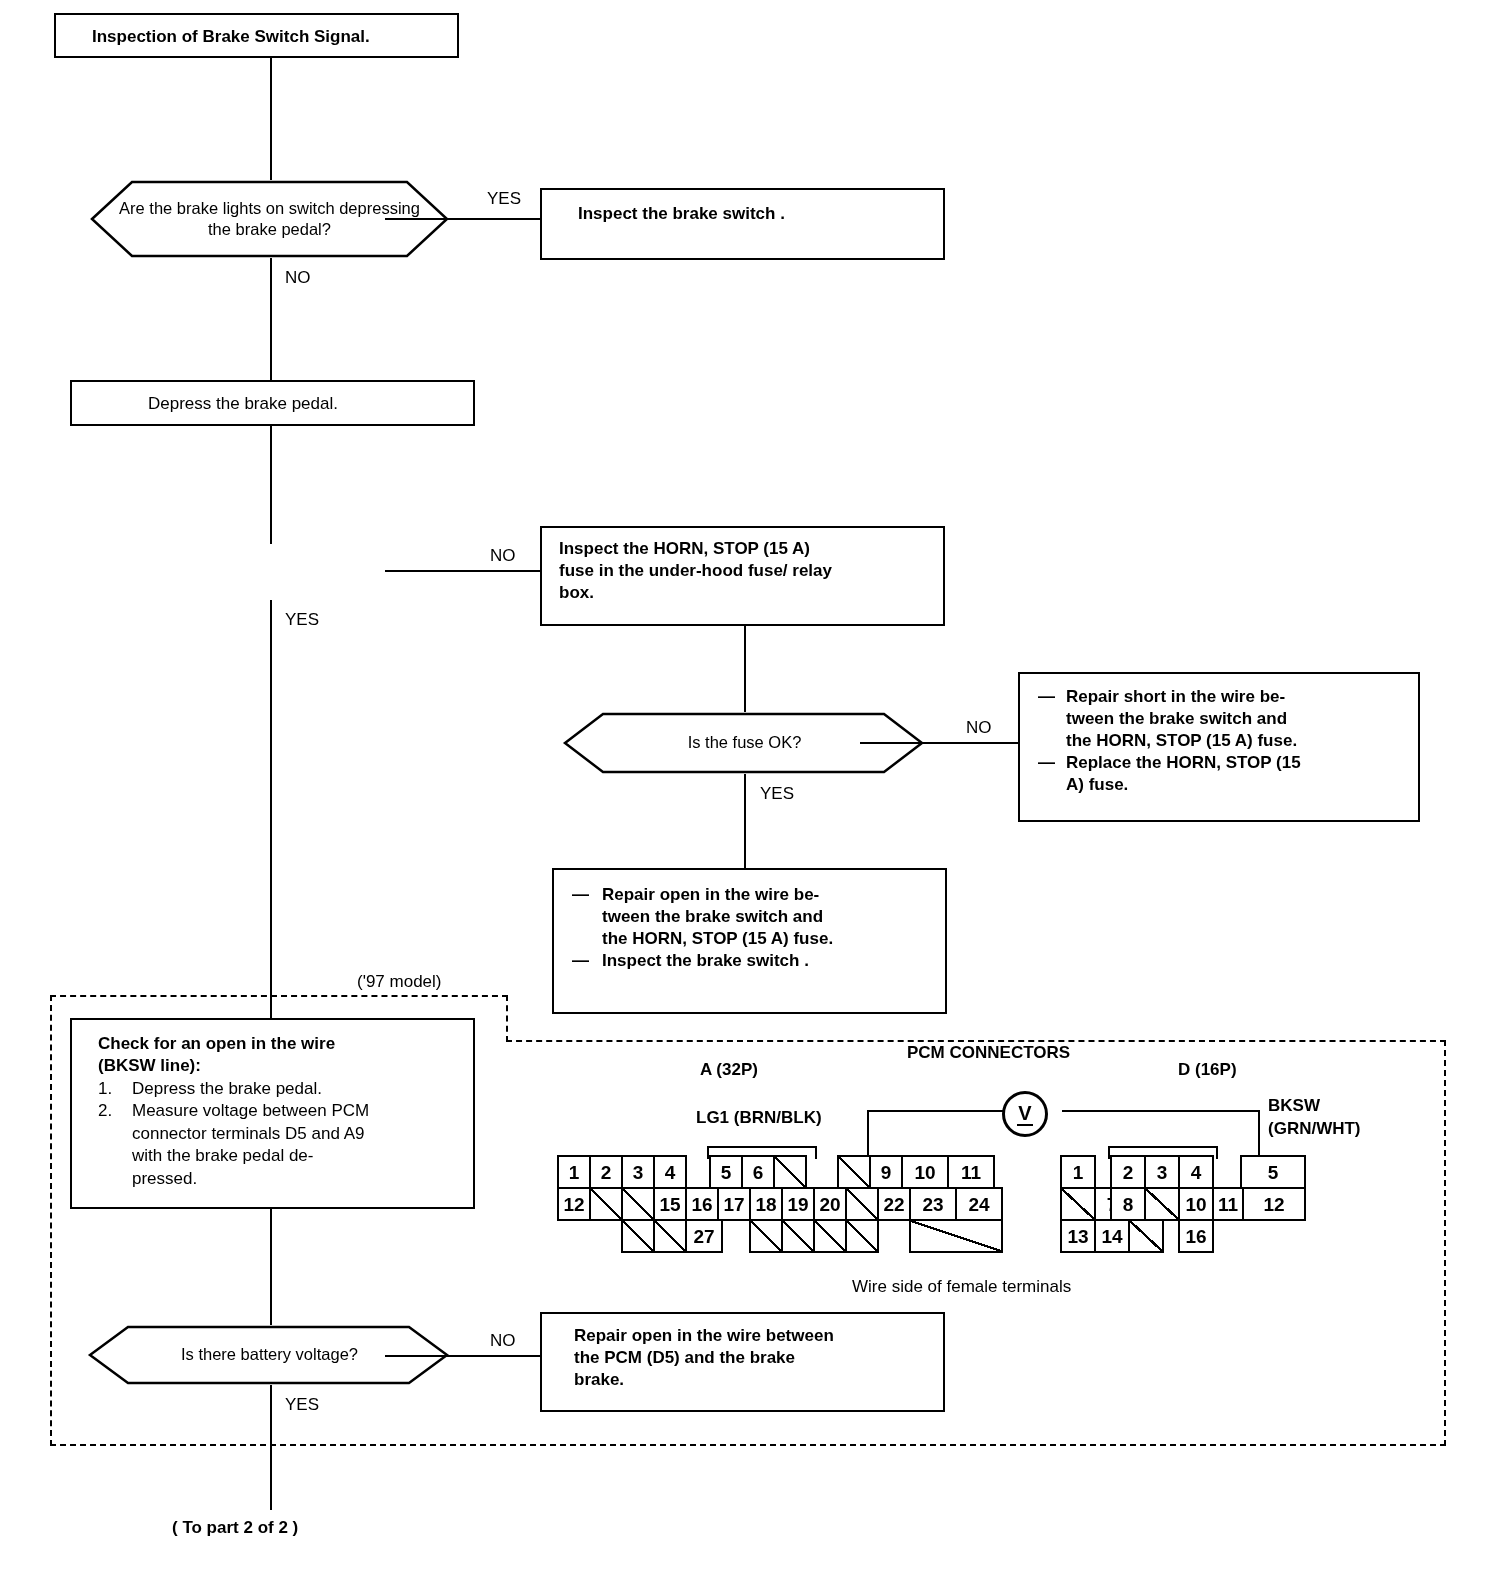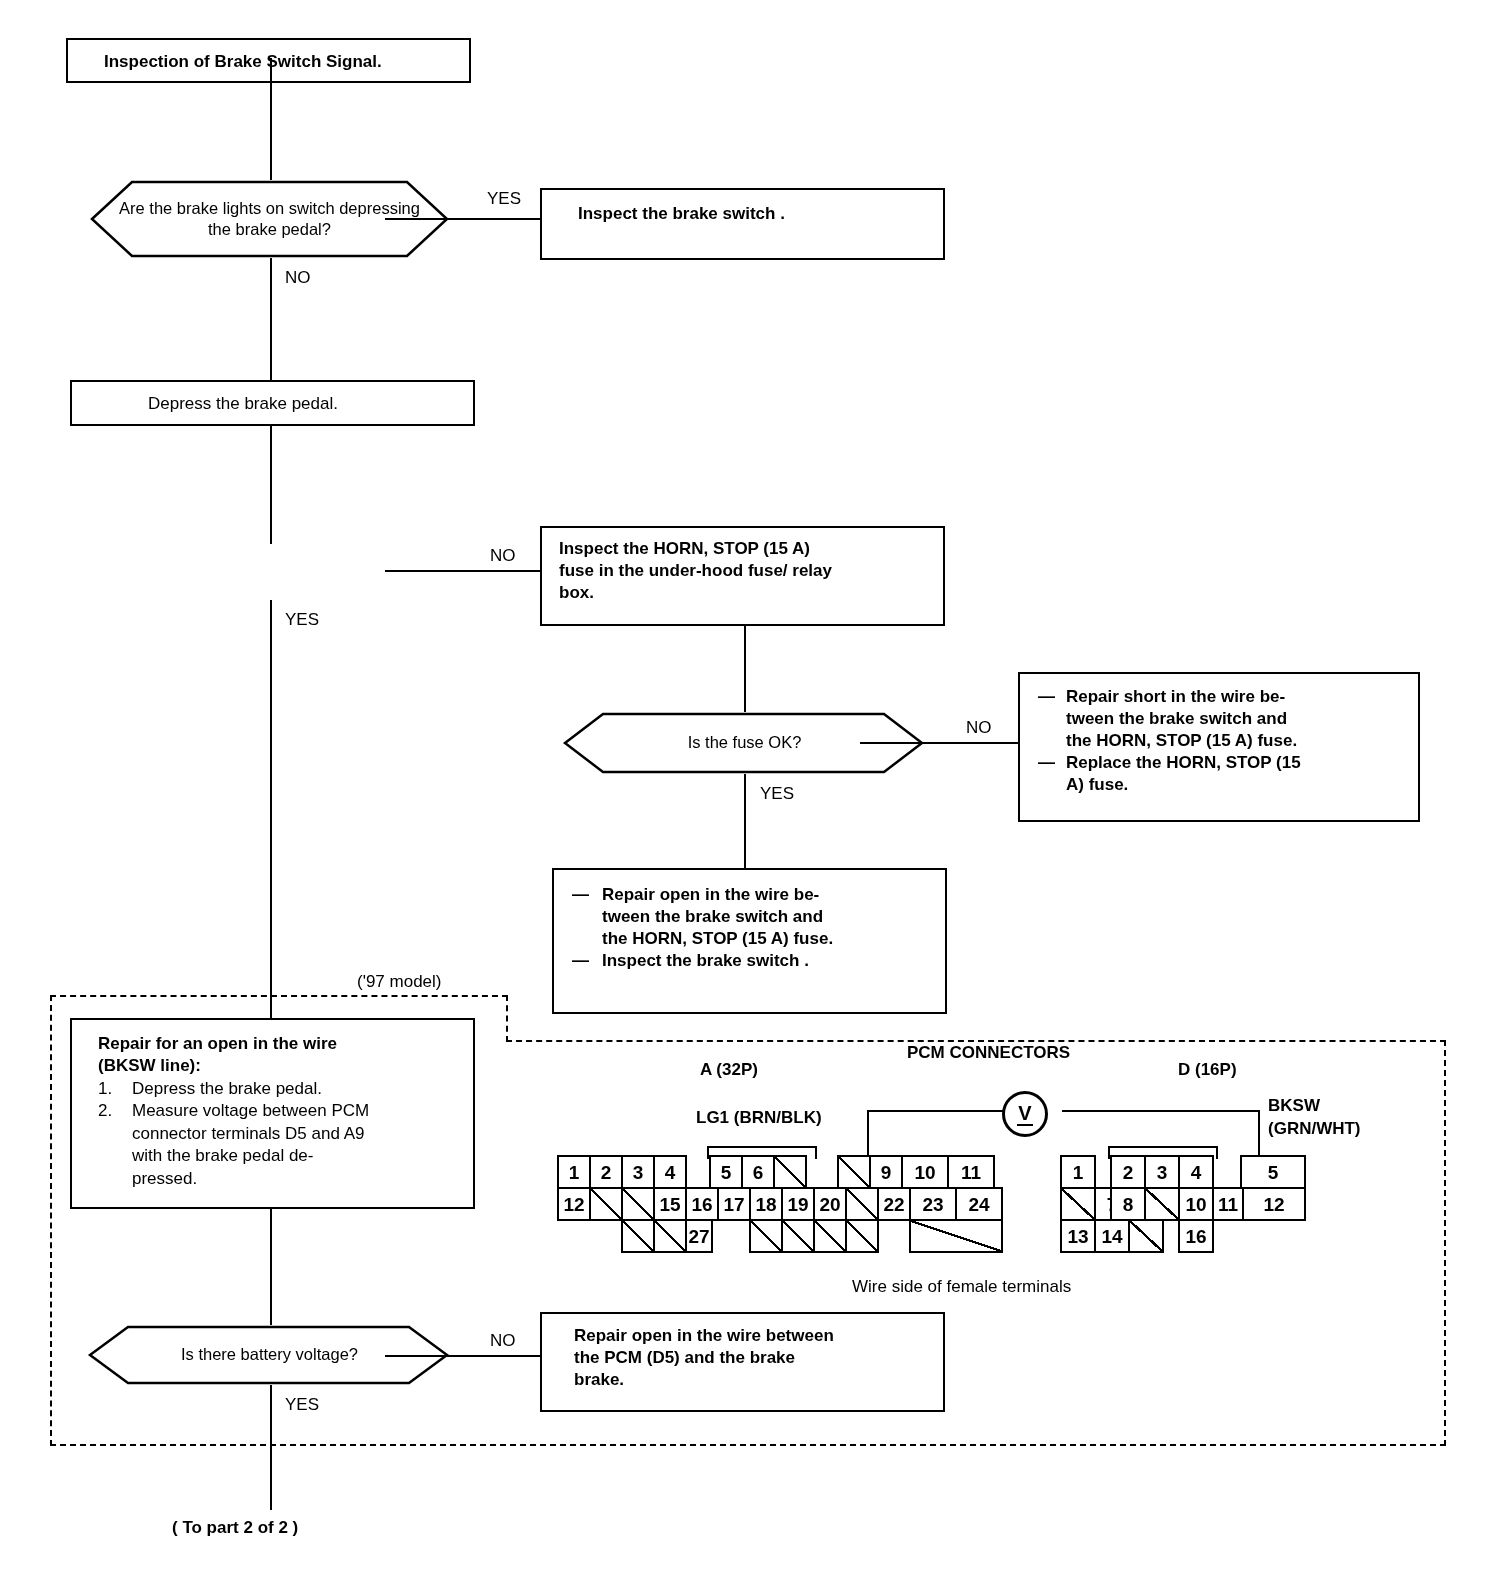--- a/index.html
+++ b/index.html
@@ -56,21 +56,21 @@
   <div>
     <div class="dash-h abs" style="left:50px;top:995px;width:458px;"></div>
     <div class="dash-v abs" style="left:506px;top:995px;height:47px;"></div>
     <div class="dash-h abs" style="left:506px;top:1040px;width:940px;"></div>
     <div class="dash-v abs" style="left:1444px;top:1040px;height:406px;"></div>
     <div class="dash-h abs" style="left:50px;top:1444px;width:1396px;"></div>
     <div class="dash-v abs" style="left:50px;top:995px;height:451px;"></div>
   </div>
   <div class="dashtitle" style="left:357px;top:972px;font-size:17px;">('97 model)</div>
 
-  <div class="abs box b-bold" style="left:66px;top:13px;width:405px;height:45px;margin-top:25px;">
+  <div class="abs box b-bold" style="left:54px;top:13px;width:405px;height:45px;">
     <div class="txt" style="font-size:17px;padding-top:11px;padding-left:36px;">Inspection of Brake Switch Signal.</div>
   </div>
 
   <div class="ln lnv abs" style="left:270px;top:58px;height:133px;"></div>
 
   <div class="hex abs" style="left:62px;top:180px;width:415px;height:78px;">
     <svg width="415" height="78" viewBox="0 0 415 78">
       <polygon points="30,39 70,2 345,2 385,39 345,76 70,76" fill="#fff" stroke="#000" stroke-width="2.5"></polygon>
     </svg>
     <div class="hextxt" style="font-size:16.5px;">
@@ -156,21 +156,21 @@
         <span style="width:30px;">—</span>
         <span>Inspect the brake switch .</span>
       </div>
     </div>
   </div>
 
   <div class="ln lnv abs" style="left:270px;top:600px;height:420px;"></div>
 
   <div class="abs box" style="left:70px;top:1018px;width:405px;height:191px;">
     <div class="txt" style="font-size:17px;padding-top:13px;padding-left:26px;line-height:1.32;">
-      <div style="font-weight:bold;">Repair for an open in the wire</div>
+      <div style="font-weight:bold;">Check for an open in the wire</div>
       <div style="font-weight:bold;">(BKSW line):</div>
       <div style="display:flex;">
         <span style="width:34px;">1.</span>
         <span>Depress the brake pedal.</span>
       </div>
       <div style="display:flex;">
         <span style="width:34px;">2.</span>
         <span>
           <span style="display:block;">Measure voltage between PCM</span>
           <span style="display:block;">connector terminals D5 and A9</span>
@@ -248,21 +248,21 @@
     <div class="cell" style="left:192px;top:32px;width:34px;height:34px;font-size:19px;">18</div>
     <div class="cell" style="left:224px;top:32px;width:34px;height:34px;font-size:19px;">19</div>
     <div class="cell" style="left:256px;top:32px;width:34px;height:34px;font-size:19px;">20</div>
     <div class="cell blank" style="left:288px;top:32px;width:34px;height:34px;"></div>
     <div class="cell" style="left:320px;top:32px;width:34px;height:34px;font-size:19px;">22</div>
     <div class="cell" style="left:352px;top:32px;width:48px;height:34px;font-size:19px;">23</div>
     <div class="cell" style="left:398px;top:32px;width:48px;height:34px;font-size:19px;">24</div>
 
     <div class="cell blank" style="left:64px; top:64px;width:34px;height:34px;"></div>
     <div class="cell blank" style="left:96px; top:64px;width:34px;height:34px;"></div>
-    <div class="cell" style="left:128px;top:64px;width:28px;height:34px;font-size:19px;">27</div>
+    <div class="cell" style="left:128px;top:64px;width:38px;height:34px;font-size:19px;">27</div>
     <div class="cell blank" style="left:192px;top:64px;width:34px;height:34px;"></div>
     <div class="cell blank" style="left:224px;top:64px;width:34px;height:34px;"></div>
     <div class="cell blank" style="left:256px;top:64px;width:34px;height:34px;"></div>
     <div class="cell blank" style="left:288px;top:64px;width:34px;height:34px;"></div>
     <div class="cell blank" style="left:352px;top:64px;width:94px;height:34px;"></div>
   </div>
 
   <div class="pinwrap" style="left:1060px;top:1155px;">
     <div class="capbar" style="left:48px;top:-9px;width:106px;height:11px;"></div>
 

